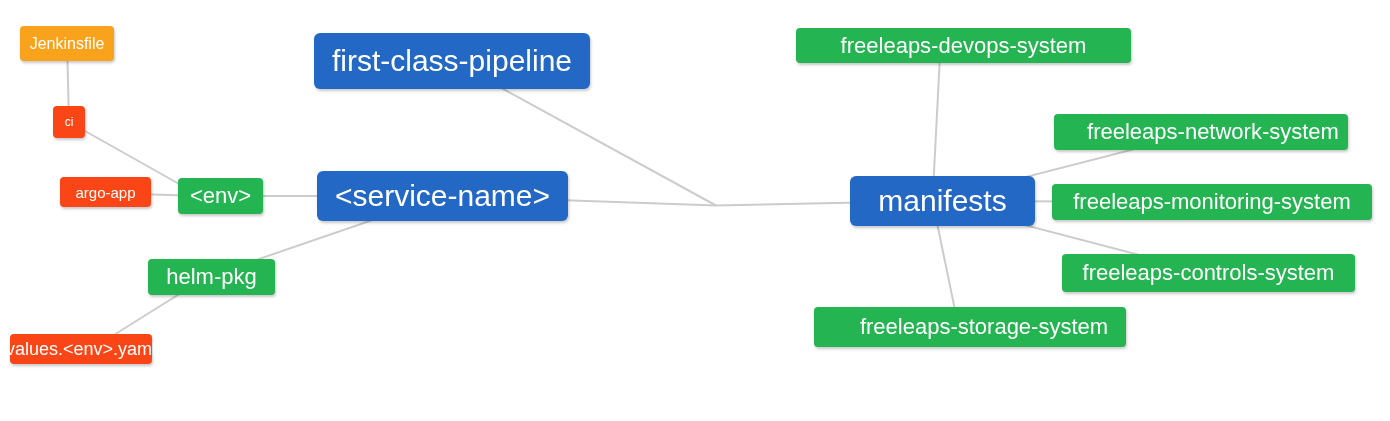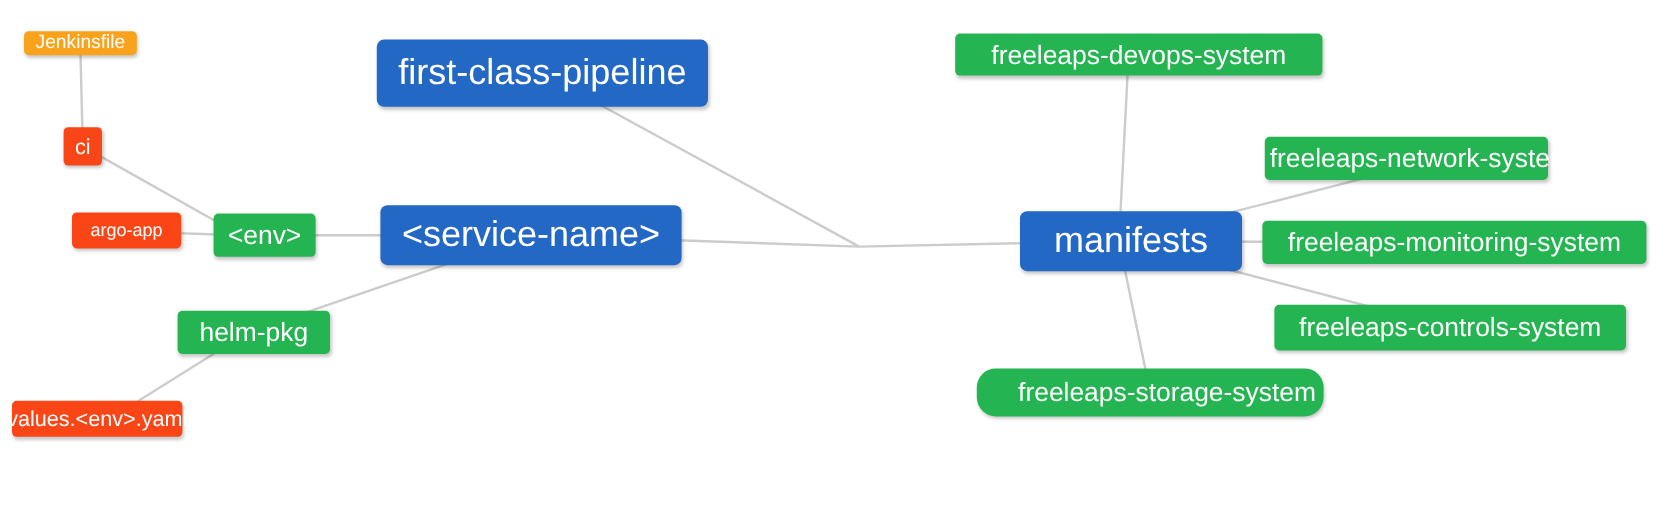--- a/index.html
+++ b/index.html
@@ -50,27 +50,27 @@
       <line x1="452" y1="61" x2="716" y2="205.5" stroke="#cccccc" stroke-width="2"></line>
       <line x1="442.5" y1="196" x2="716" y2="205.5" stroke="#cccccc" stroke-width="2"></line>
       <line x1="932.5" y1="201" x2="716" y2="205.5" stroke="#cccccc" stroke-width="2"></line>
       <line x1="932.5" y1="201" x2="940.5" y2="45.5" stroke="#cccccc" stroke-width="2"></line>
       <line x1="932.5" y1="201" x2="1201" y2="132" stroke="#cccccc" stroke-width="2"></line>
       <line x1="932.5" y1="201" x2="1212" y2="202" stroke="#cccccc" stroke-width="2"></line>
       <line x1="932.5" y1="201" x2="1208.5" y2="273" stroke="#cccccc" stroke-width="2"></line>
       <line x1="932.5" y1="201" x2="958.5" y2="327" stroke="#cccccc" stroke-width="2"></line>
     </svg>
 
-<div class="node" style="left: 20px; top: 26px; width: 94px; height: 20px; font-size: 16px; background: rgb(249, 162, 27); border-radius: 4px;">Jenkinsfile</div>
-    <div class="node" style="left: 53px; top: 106px; width: 32px; height: 32px; font-size: 18px; background: rgb(250, 70, 22); border-radius: 4px;">ci</div>
+<div class="node" style="left: 20px; top: 26px; width: 94px; height: 35px; font-size: 16px; background: rgb(249, 162, 27); border-radius: 4px;">Jenkinsfile</div>
+    <div class="node" style="left: 53px; top: 106px; width: 32px; height: 32px; font-size: 12px; background: rgb(250, 70, 22); border-radius: 4px;">ci</div>
     <div class="node" style="left: 31px; top: 177px; width: 91px; height: 30px; font-size: 15px; background: rgb(250, 70, 22); border-radius: 4px; margin-left: 29px;">argo-app</div>
     <div class="node" style="left: 158px; top: 178px; width: 85px; height: 36px; font-size: 22px; background: rgb(37, 180, 82); border-radius: 4px; margin-left: 20px;">&lt;env&gt;</div>
     <div class="node" style="left: 148px; top: 259px; width: 127px; height: 36px; font-size: 22px; background: rgb(37, 180, 82); border-radius: 4px;">helm-pkg</div>
     <div class="node" style="left: 10px; top: 334px; width: 142px; height: 30px; font-size: 18px; background: rgb(250, 70, 22); border-radius: 4px;">values.&lt;env&gt;.yaml</div>
     <div class="node" style="left: 314px; top: 33px; width: 276px; height: 56px; font-size: 30px; background: rgb(35, 104, 196); border-radius: 6px;">first-class-pipeline</div>
     <div class="node" style="left: 317px; top: 171px; width: 251px; height: 50px; font-size: 30px; background: rgb(35, 104, 196); border-radius: 6px;">&lt;service-name&gt;</div>
     <div class="node" style="left: 850px; top: 176px; width: 185px; height: 50px; font-size: 30px; background: rgb(35, 104, 196); border-radius: 6px;">manifests</div>
-    <div class="node" style="left: 796px; top: 28px; width: 306px; height: 35px; font-size: 22px; background: rgb(37, 180, 82); border-radius: 4px;">freeleaps-devops-system</div>
-    <div class="node" style="left: 1054px; top: 114px; width: 236px; height: 36px; font-size: 22px; background: rgb(37, 180, 82); border-radius: 4px; padding-left: 24px;">freeleaps-network-system</div>
+    <div class="node" style="left: 796px; top: 28px; width: 335px; height: 35px; font-size: 22px; background: rgb(37, 180, 82); border-radius: 4px;">freeleaps-devops-system</div>
+    <div class="node" style="left: 1054px; top: 114px; width: 294px; height: 36px; font-size: 22px; background: rgb(37, 180, 82); border-radius: 4px; padding-left: 24px;">freeleaps-network-system</div>
     <div class="node" style="left: 1062px; top: 254px; width: 293px; height: 38px; font-size: 22px; background: rgb(37, 180, 82); border-radius: 4px;">freeleaps-controls-system</div>
     <div class="node" style="left: 1052px; top: 184px; width: 320px; height: 36px; font-size: 22px; background: rgb(37, 180, 82); border-radius: 4px;">freeleaps-monitoring-system</div>
-    <div class="node" style="left: 814px; top: 307px; width: 289px; height: 40px; font-size: 22px; background: rgb(37, 180, 82); border-radius: 16px; padding-left: 28px;">freeleaps-storage-system</div>
+    <div class="node" style="left: 814px; top: 307px; width: 312px; height: 40px; font-size: 22px; background: rgb(37, 180, 82); border-radius: 4px; padding-left: 28px;">freeleaps-storage-system</div>
   </div>
 
 </body></html>

